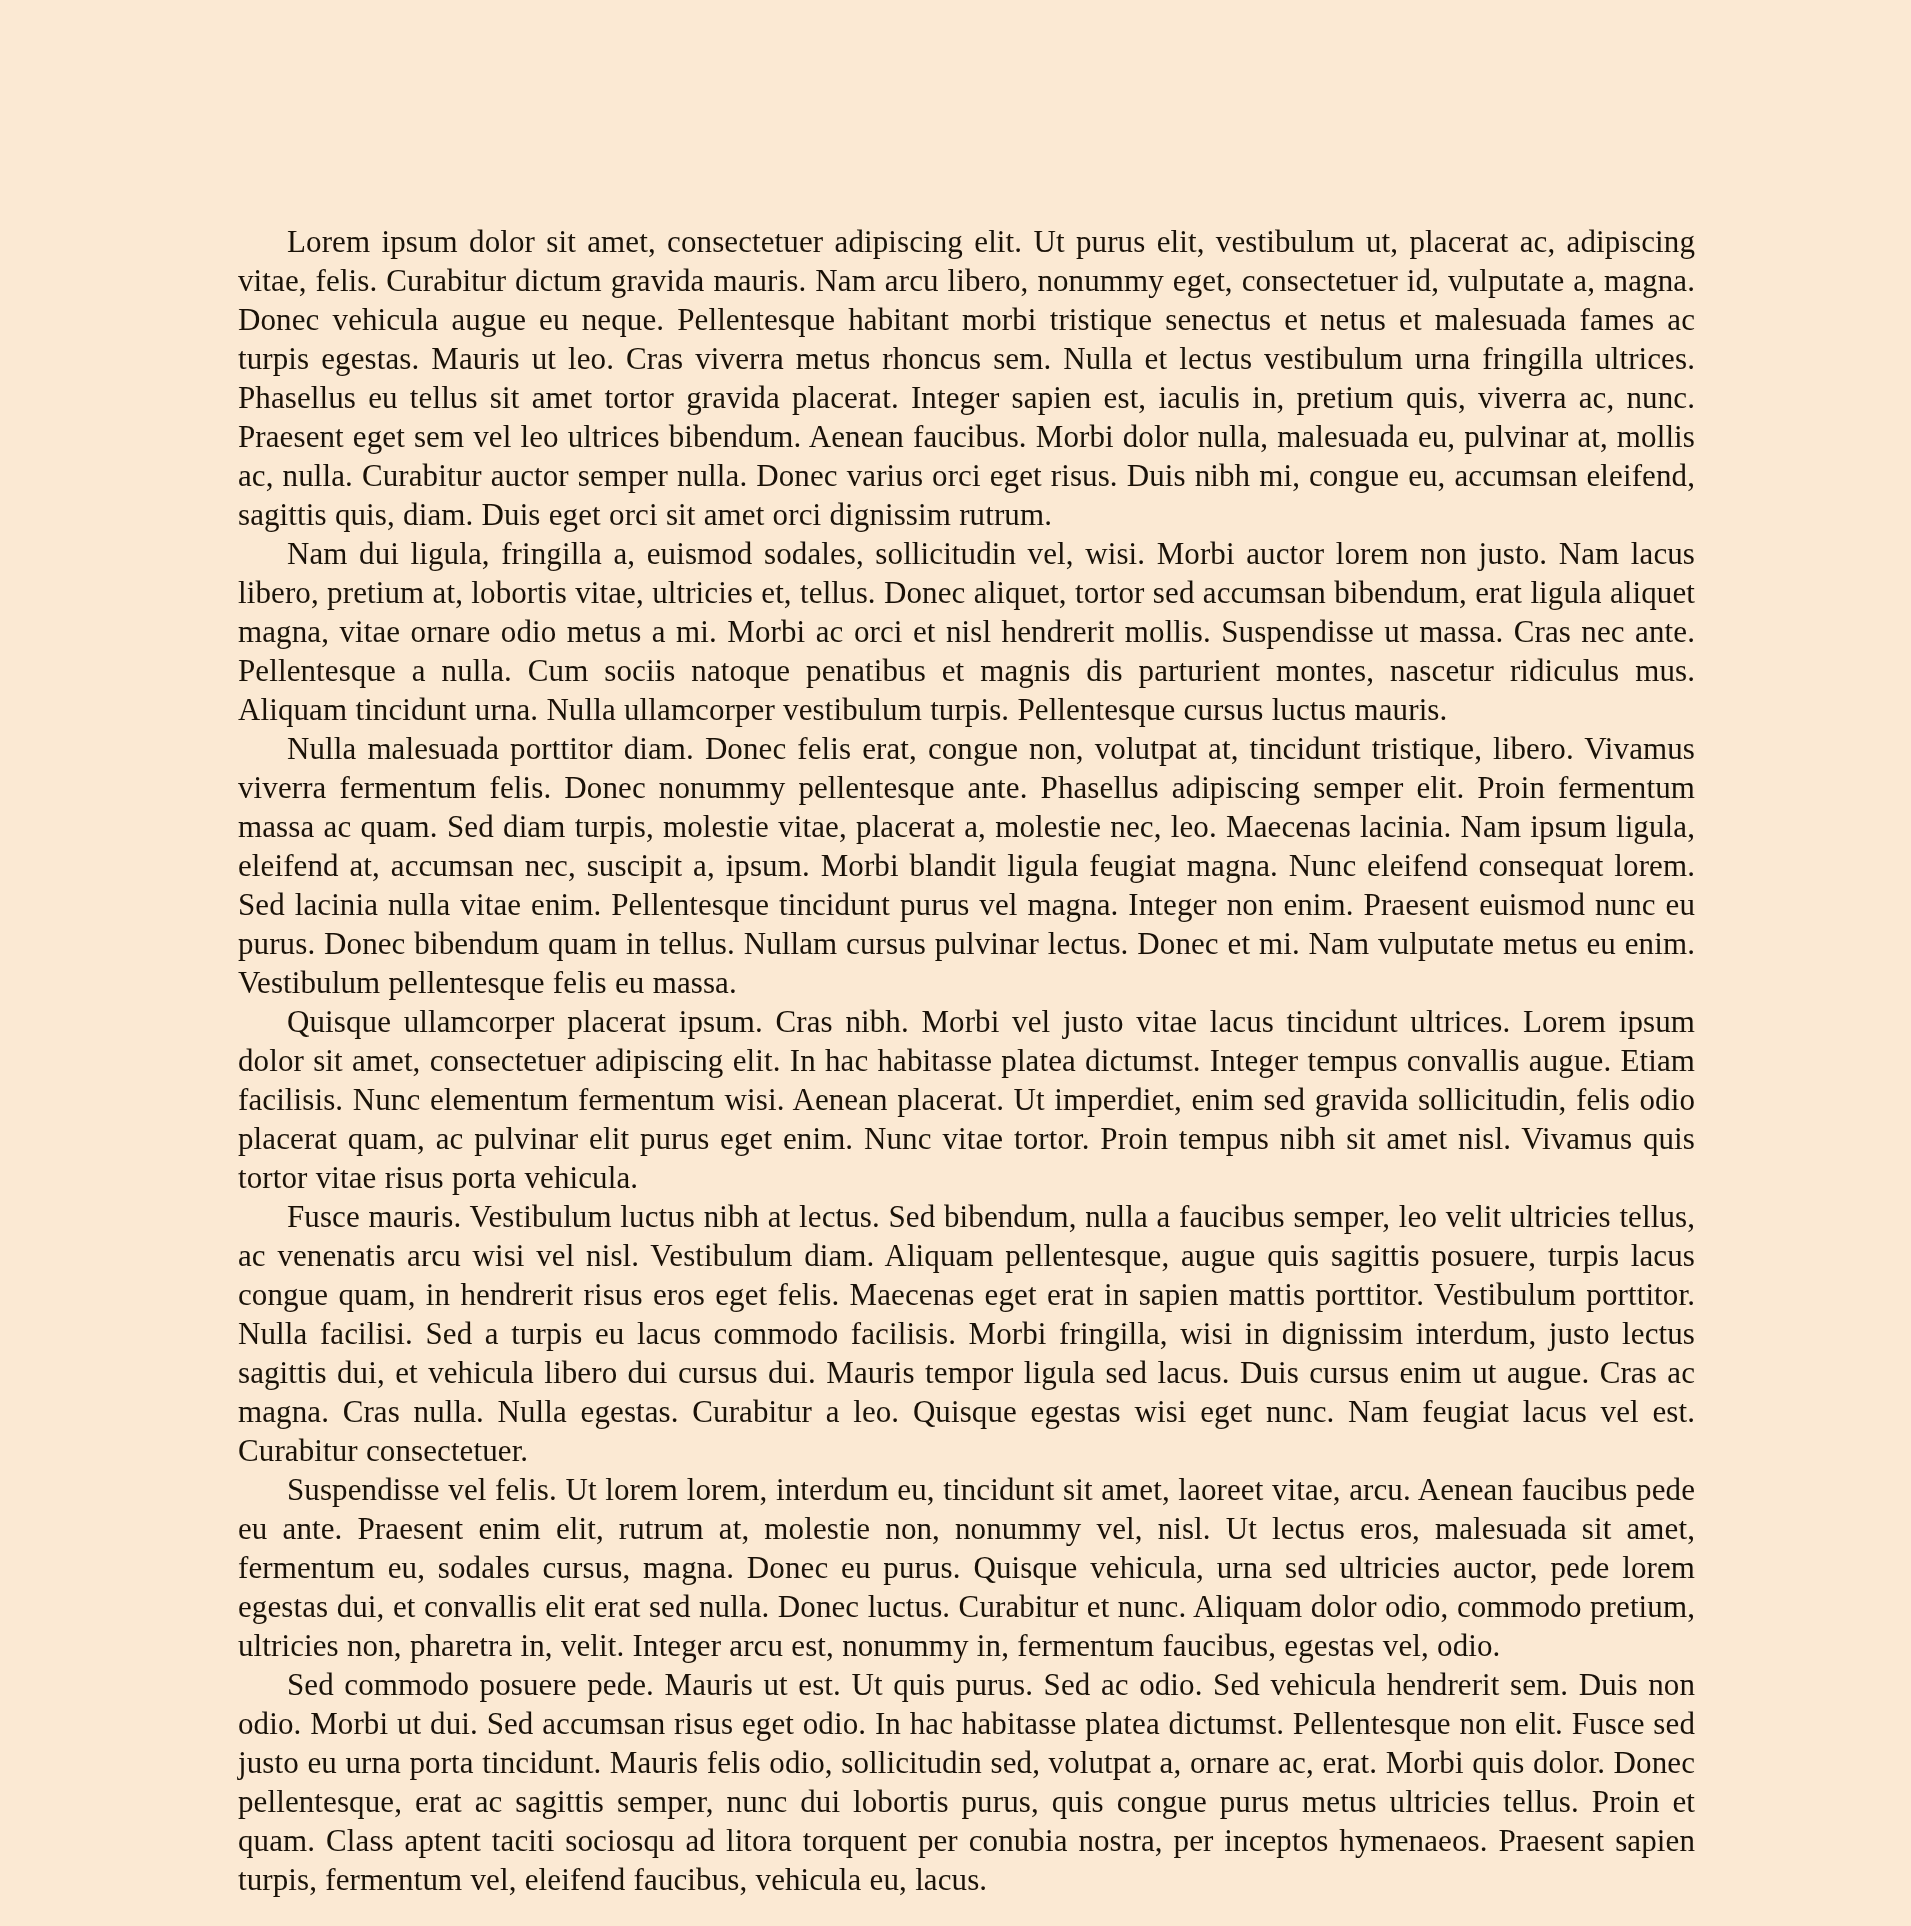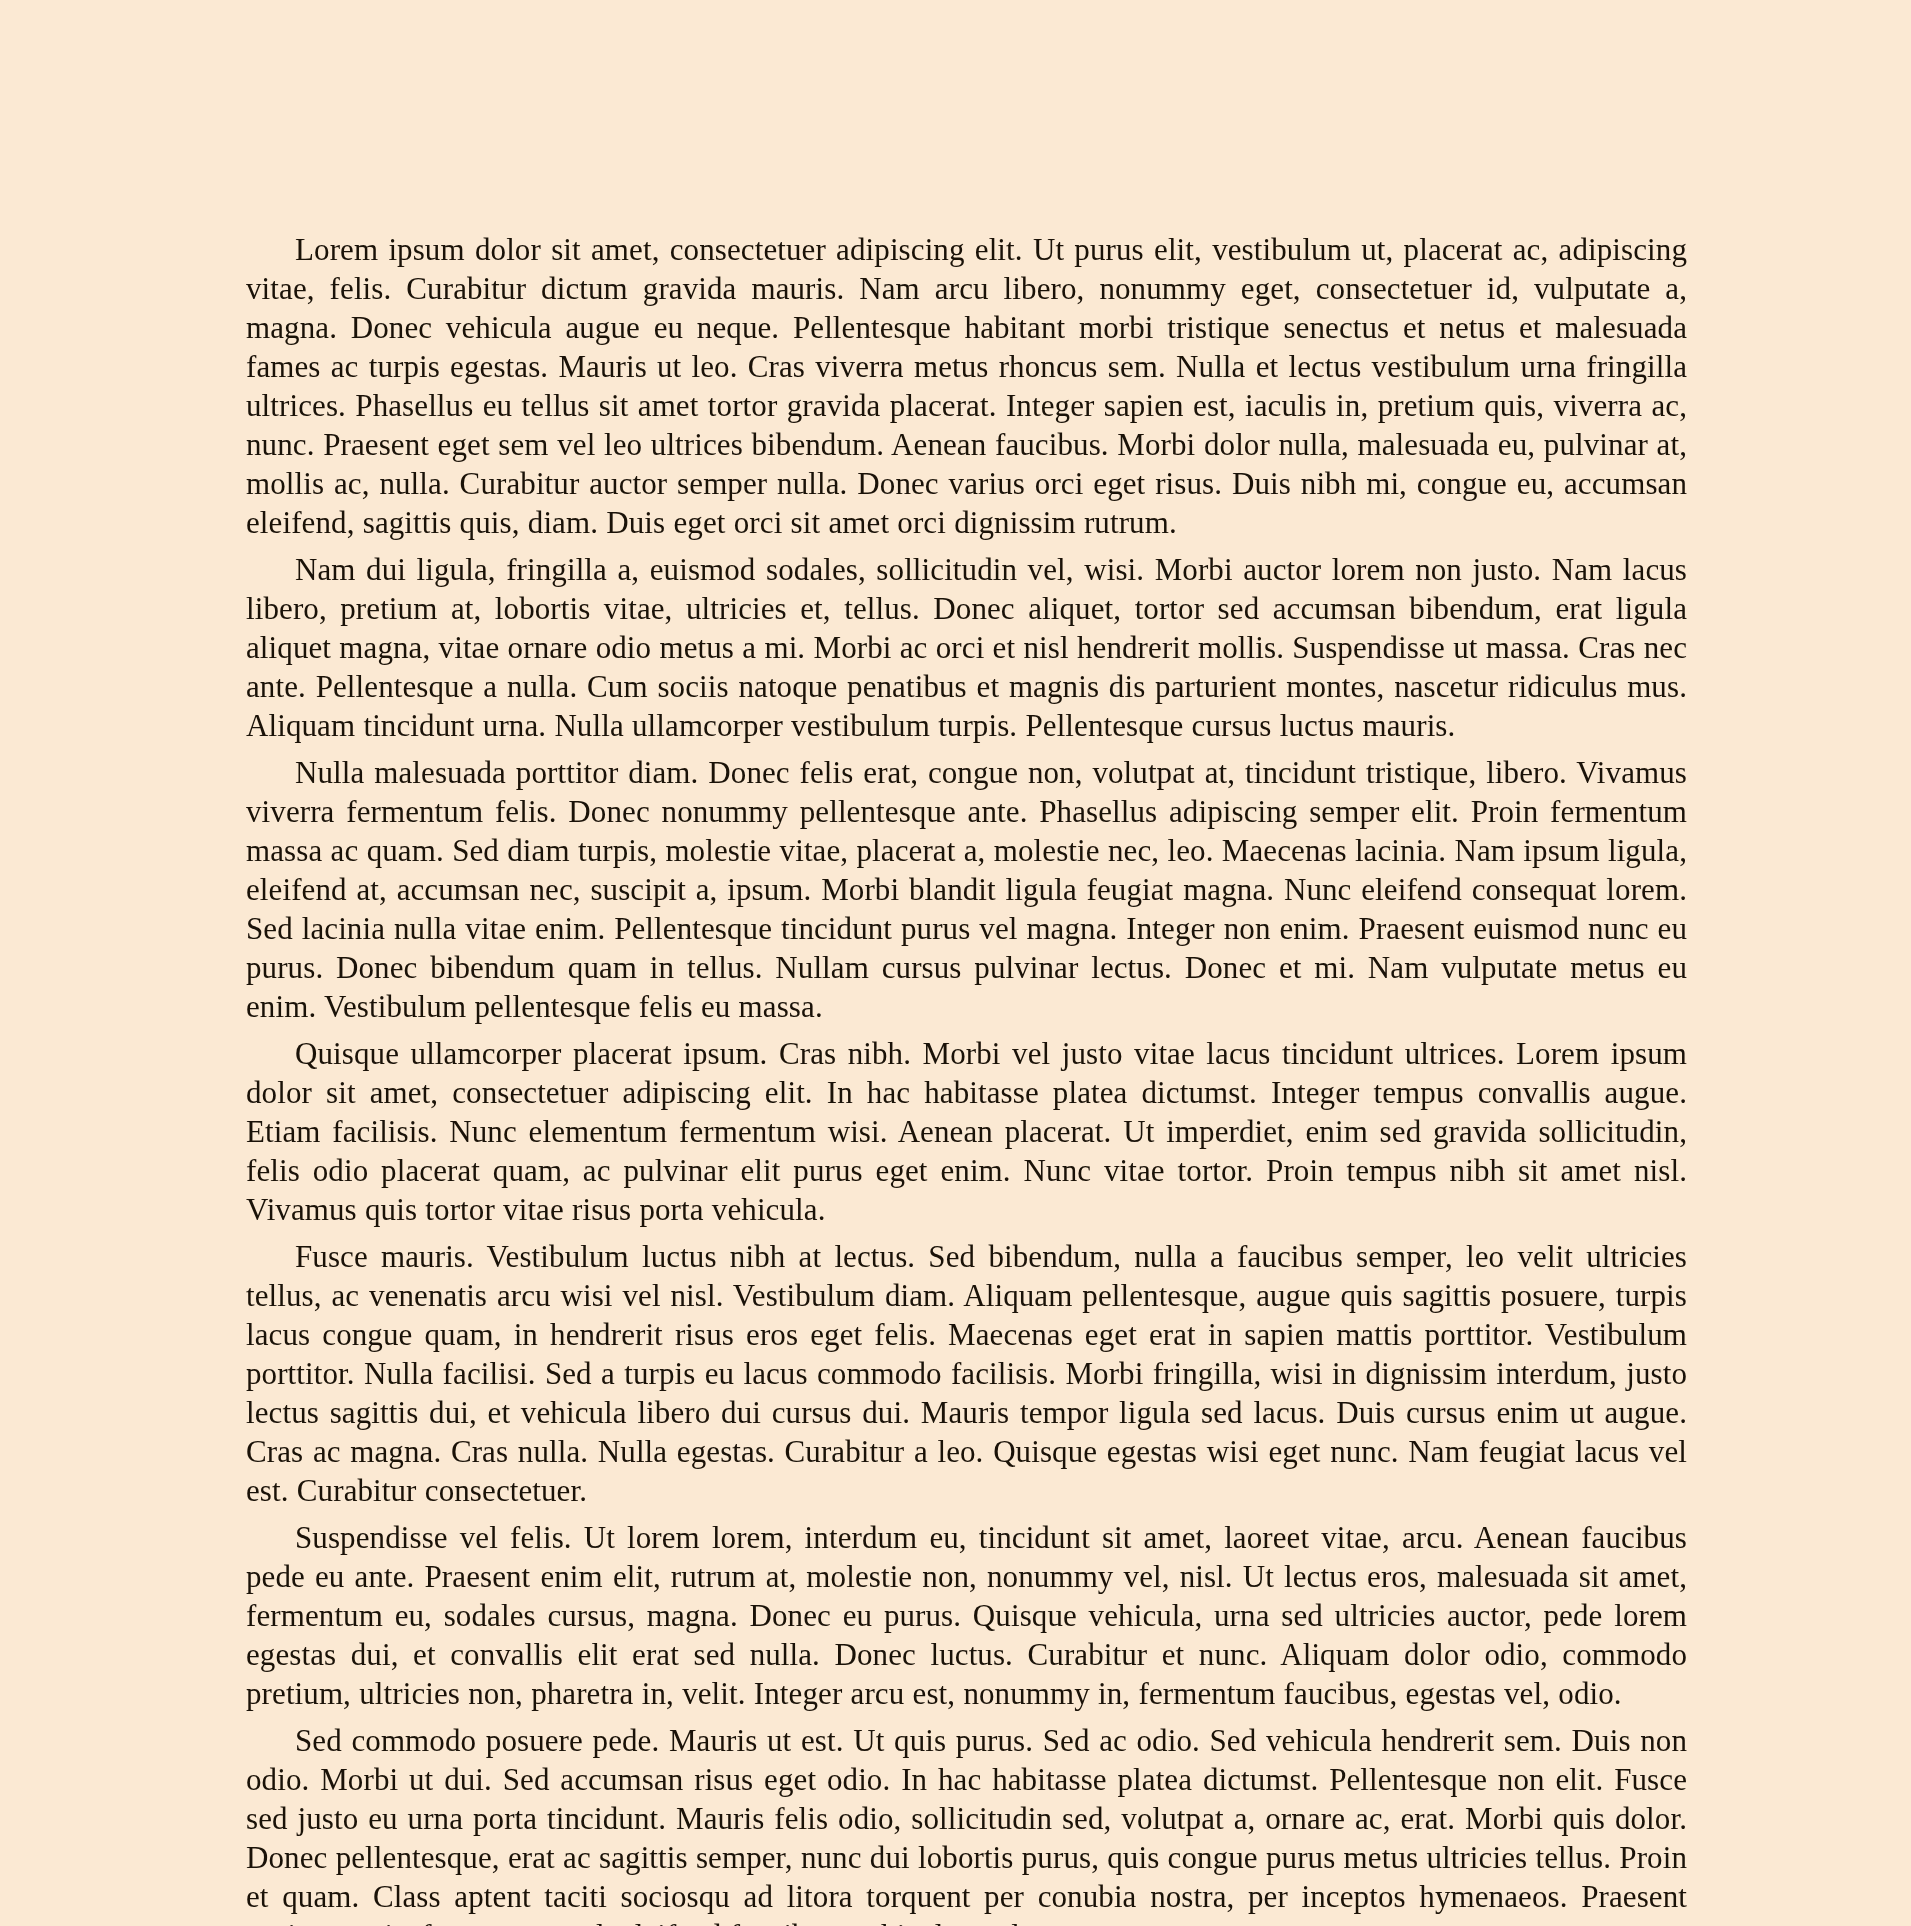--- a/index.html
+++ b/index.html
@@ -20,21 +20,21 @@
     font-family: "Liberation Serif", "DejaVu Serif", serif;
     color: var(--text-color);
   }
   .text-block{
     position: absolute;
     left: 238px;
     top: 222px;
     width: 1457px;
   }
   .text-block p{
-    margin: 8px;
+    margin: 0;
     font-size: 31px;
     line-height: 39px;
     text-align: justify;
     text-indent: 49px;
     word-spacing: 0.4px;
     letter-spacing: 0.1px;
   }
 </style>
 </head>
 <body>

